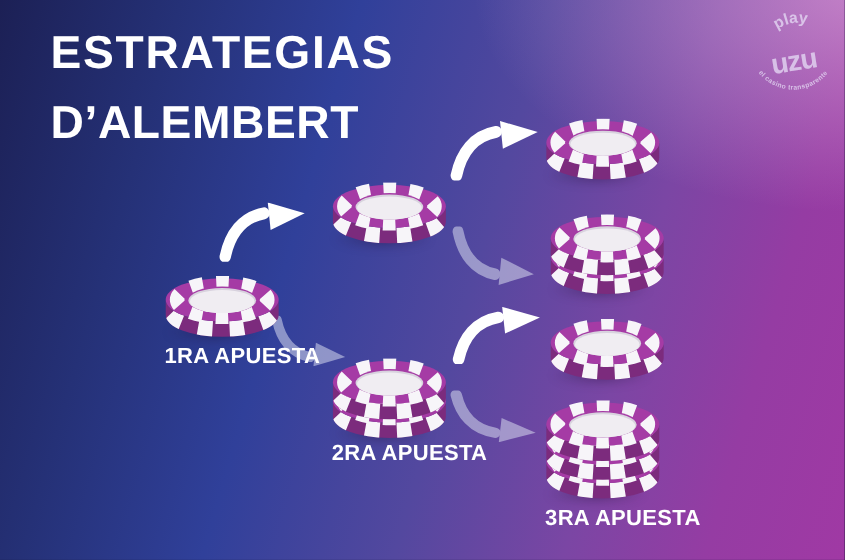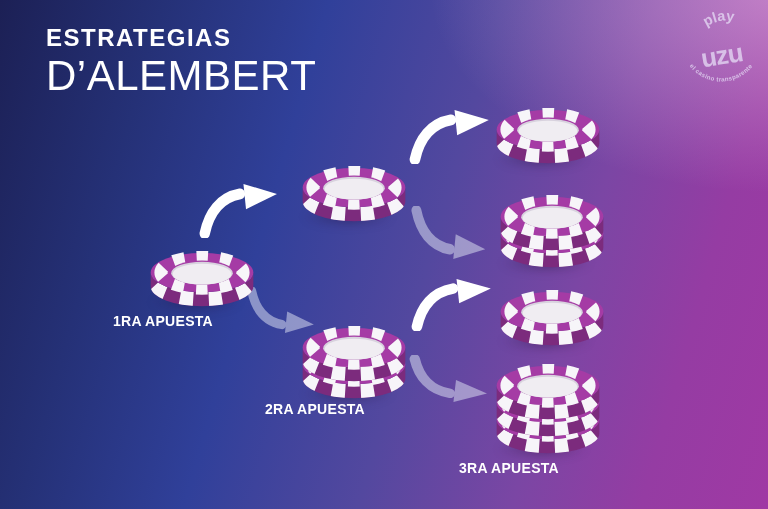--- a/index.html
+++ b/index.html
@@ -4,39 +4,39 @@
 <style>
   html,body{margin:0;padding:0;background:#111331;}
   .canvas{
     position:relative;width:768px;height:509px;overflow:hidden;
     font-family:"Liberation Sans",sans-serif;
     background:
       radial-gradient(46% 40% at 102% -2%, rgba(236,186,230,0.55) 0%, rgba(236,186,230,0) 100%),
       linear-gradient(106deg,#1c2055 0%,#253177 18%,#30409a 36%,#53489f 55%,#7b46a4 72%,#953ca3 86%,#a039a4 100%);
   }
   .title{position:absolute;left:46px;top:24px;color:#ffffff;}
-  .t1{font-size:24px;font-weight:700;letter-spacing:1.5px;line-height:1.15;}
-  .t2{font-size:42px;font-weight:400;letter-spacing:0.5px;line-height:1.1;margin-top:1px;}
+  .t1{font-size:42px;font-weight:700;letter-spacing:1.5px;line-height:1.15;}
+  .t2{font-size:42px;font-weight:700;letter-spacing:0.5px;line-height:1.1;margin-top:16px;}
   .logo{position:absolute;left:678px;top:8px;width:86px;height:80px;}
   .logo text{fill:rgba(228,217,244,0.78);font-family:"Liberation Sans",sans-serif;}
   .logo .logo-play{font-size:15px;font-weight:700;}
   .logo .logo-uzu{font-size:27px;font-weight:800;letter-spacing:-1px;}
   .logo .logo-tag{font-size:6.4px;font-weight:700;letter-spacing:0.35px;}
   #diagram{position:absolute;inset:0;}
   .arrow{position:absolute;}
   .arrow svg{width:100%;height:100%;display:block;}
   .arrow.lose{transform:scaleY(-1);opacity:0.52;}
   .node{position:absolute;width:112px;}
   .chipw{position:absolute;left:0;width:112px;height:60px;}
   .chipw svg{width:112px;height:60px;display:block;}
   .shadow{position:absolute;left:-16px;width:132px;height:30px;
     background:radial-gradient(closest-side,rgba(28,8,44,0.38),rgba(28,8,44,0) 70%);
     filter:blur(4px);}
   .bet-label{position:absolute;left:50%;transform:translateX(-50%);width:178px;
-    text-align:left;color:#ffffff;font-weight:700;font-size:14px;letter-spacing:0.3px;}
+    text-align:right;color:#ffffff;font-weight:700;font-size:20px;letter-spacing:0.3px;}
 </style>
 </head>
 <body>
 
 <div class="canvas">
   <div class="title">
     <div class="t1">ESTRATEGIAS</div>
     <div class="t2">D’ALEMBERT</div>
   </div>
 

